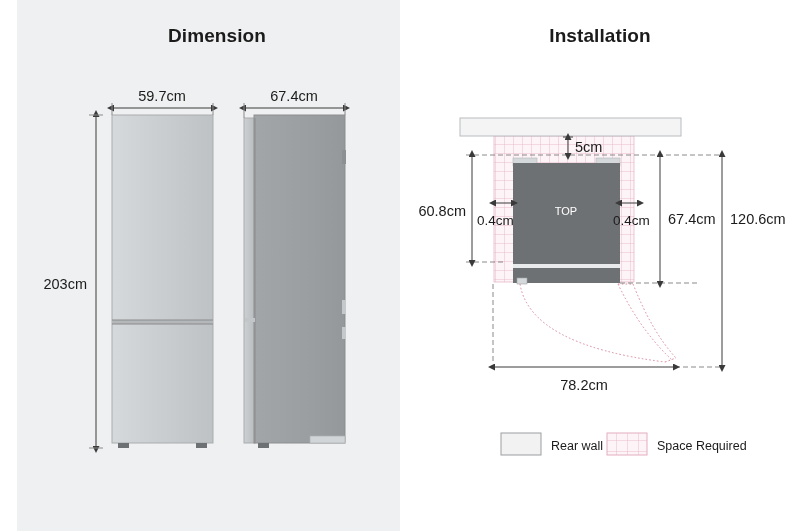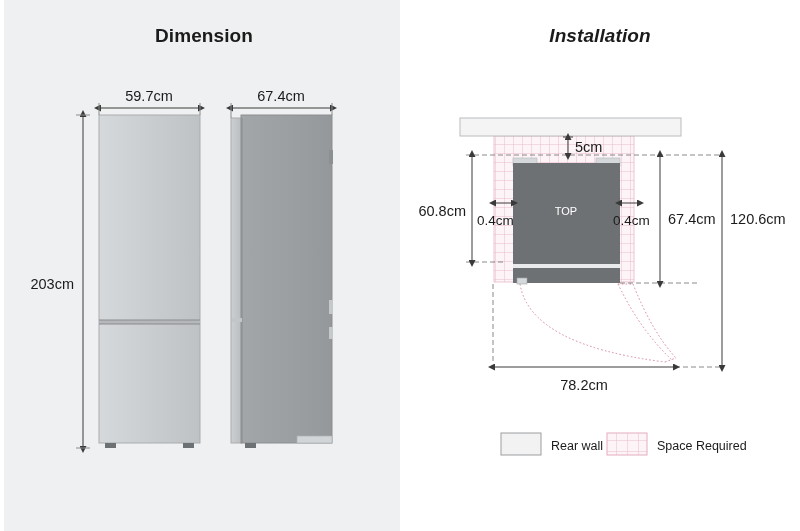--- a/index.html
+++ b/index.html
@@ -6,22 +6,22 @@
   body{
     width:800px;height:531px;
     font-family:"Liberation Sans", sans-serif;
     background:#ffffff;
     color:#1b1b1b;
     overflow:hidden;
   }
   #root{position:relative;width:800px;height:531px;}
 
   .panel{position:absolute;top:0;height:531px;}
-  #panel-dimension{left:4px;width:400px;background:#eff0f1;}
-  #panel-installation{left:400px;width:400px;background:#ffffff;font-style:italic;}
+  #panel-dimension{left:17px;width:400px;background:#eff0f1;}
+  #panel-installation{left:400px;width:400px;background:#ffffff;}
 
   .panel-title{
     position:absolute;top:25px;left:0;width:100%;
     text-align:center;font-size:19px;font-weight:bold;
     letter-spacing:.1px;color:#1b1b1b;
   }
 
   svg{position:absolute;top:0;left:0;}
   .dimtext{
     font-family:"Liberation Sans", sans-serif;

